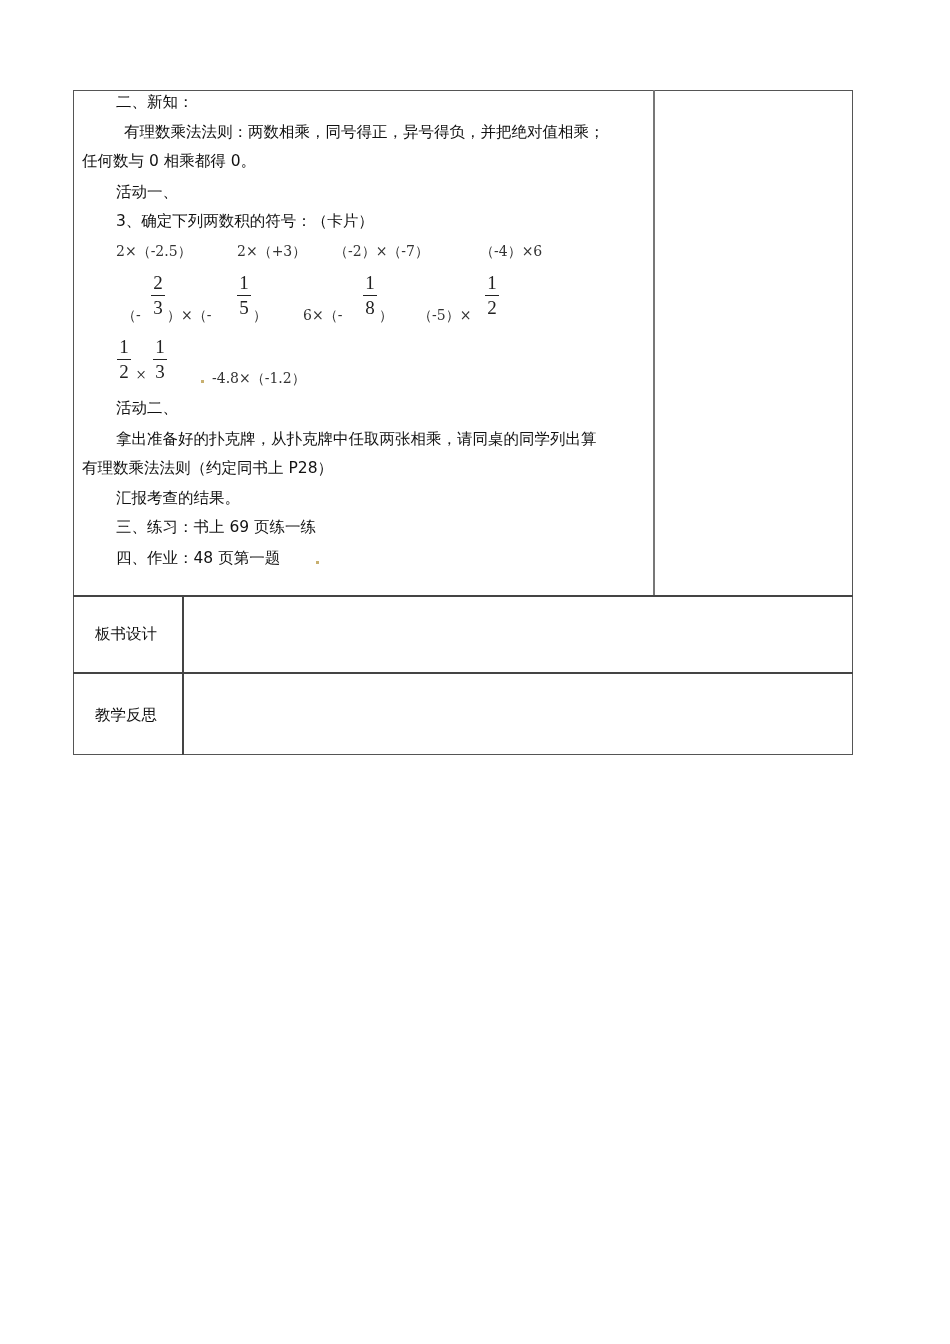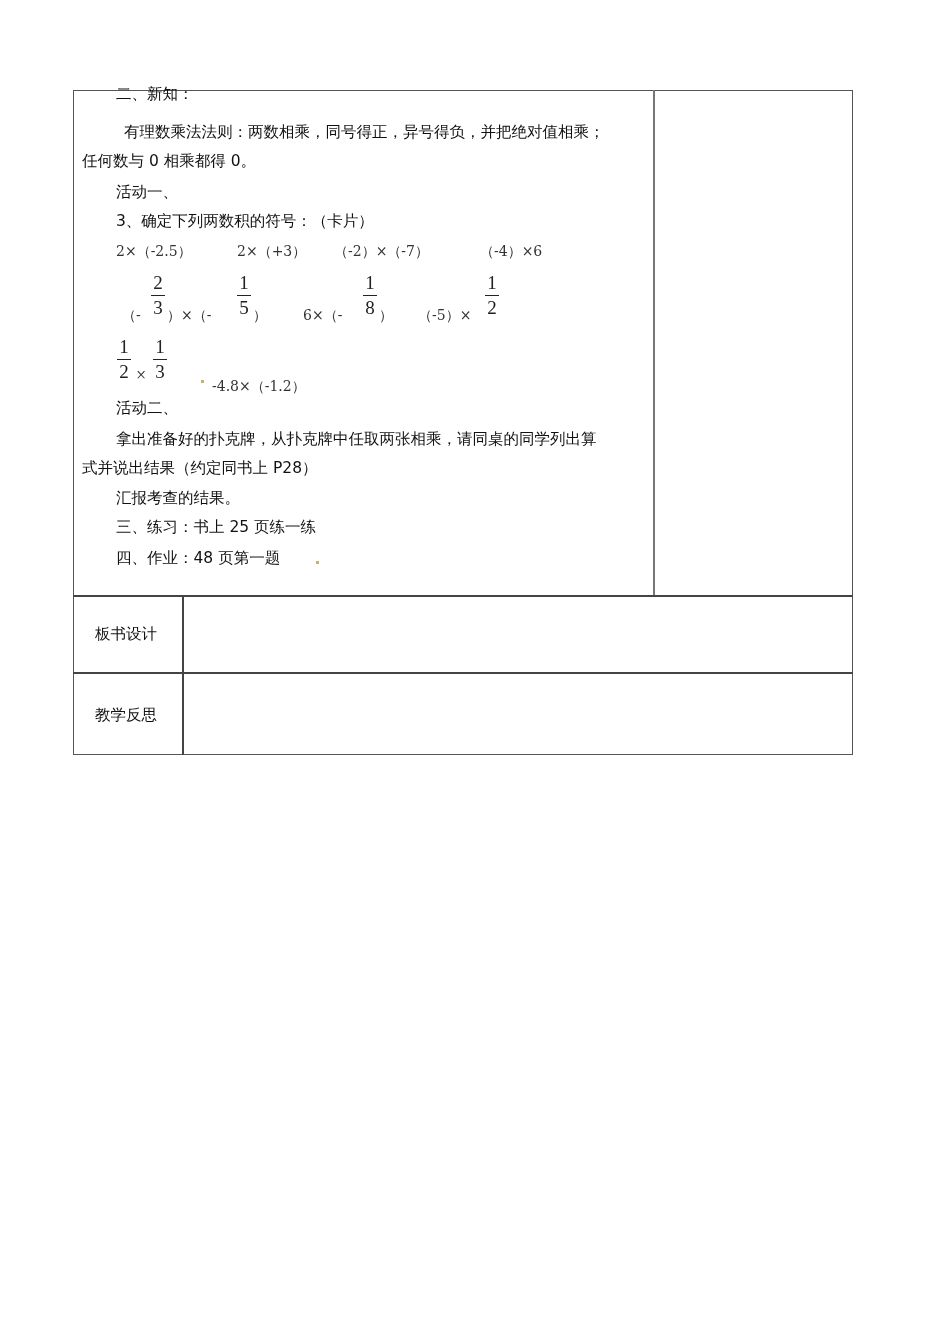--- a/index.html
+++ b/index.html
@@ -22,21 +22,21 @@
 
 <div class="frame"></div>
 
 <div class="vline" style="left:653px; top:90px; height:506px;"></div>
 
 <div class="hline" style="left:73px; top:595px; width:780px;"></div>
 <div class="hline" style="left:73px; top:672px; width:780px;"></div>
 
 <div class="vline" style="left:182px; top:596px; height:159px; background:#444;"></div>
 
-<div class="txt" style="left:116px; top:84px;">二、新知：</div>
+<div class="txt" style="left:116px; top:92px;">二、新知：</div>
 <div class="txt" style="left:124px; top:122px;">有理数乘法法则：两数相乘，同号得正，异号得负，并把绝对值相乘；</div>
 <div class="txt" style="left:82px; top:151px;">任何数与 0 相乘都得 0。</div>
 <div class="txt" style="left:116px; top:182px;text-align:right;">活动一、</div>
 <div class="txt" style="left:116px; top:211px;">3、确定下列两数积的符号：（卡片）</div>
 
 <div class="txt serif" style="left:116px; top:241px;">2×（-2.5）</div>
 <div class="txt serif" style="left:237px; top:241px;">2×（+3）</div>
 <div class="txt serif" style="left:334px; top:241px;">（-2）×（-7）</div>
 <div class="txt serif" style="left:480px; top:241px;">（-4）×6</div>
 
@@ -74,24 +74,24 @@
     <span class="bar"></span>
     <span class="den">2</span>
 </div>
 <div class="math" style="left:136px; top:365px; font-size:18px;">×</div>
 <div class="frac" style="left:153px; top:336px;">
   <span class="num">1</span>
     <span class="bar"></span>
     <span class="den">3</span>
 </div>
 <div class="dot" style="left:201px; top:380px;"></div>
-<div class="txt serif" style="left:212px; top:368px;margin-top:8px;">-4.8×（-1.2）</div>
+<div class="txt serif" style="left:212px; top:368px;">-4.8×（-1.2）</div>
 
 <div class="txt" style="left:116px; top:398px;">活动二、</div>
 <div class="txt" style="left:116px; top:429px;">拿出准备好的扑克牌，从扑克牌中任取两张相乘，请同桌的同学列出算</div>
-<div class="txt" style="left:82px; top:458px;">式并说出结果（约定同书上 P28）</div>
+<div class="txt" style="left:82px; top:458px;">有理数乘法法则（约定同书上 P28）</div>
 <div class="txt" style="left:116px; top:488px;">汇报考查的结果。</div>
-<div class="txt" style="left:116px; top:517px;">三、练习：书上 25 页练一练</div>
+<div class="txt" style="left:116px; top:517px;">三、练习：书上 69 页练一练</div>
 <div class="txt" style="left:116px; top:548px;">四、作业：48 页第一题</div>
 <div class="dot" style="left:316px; top:561px;"></div>
 
 <div class="label" style="left:95px; top:624px;">板书设计</div>
 <div class="label" style="left:95px; top:705px;">教学反思</div>
 
 </body></html>

